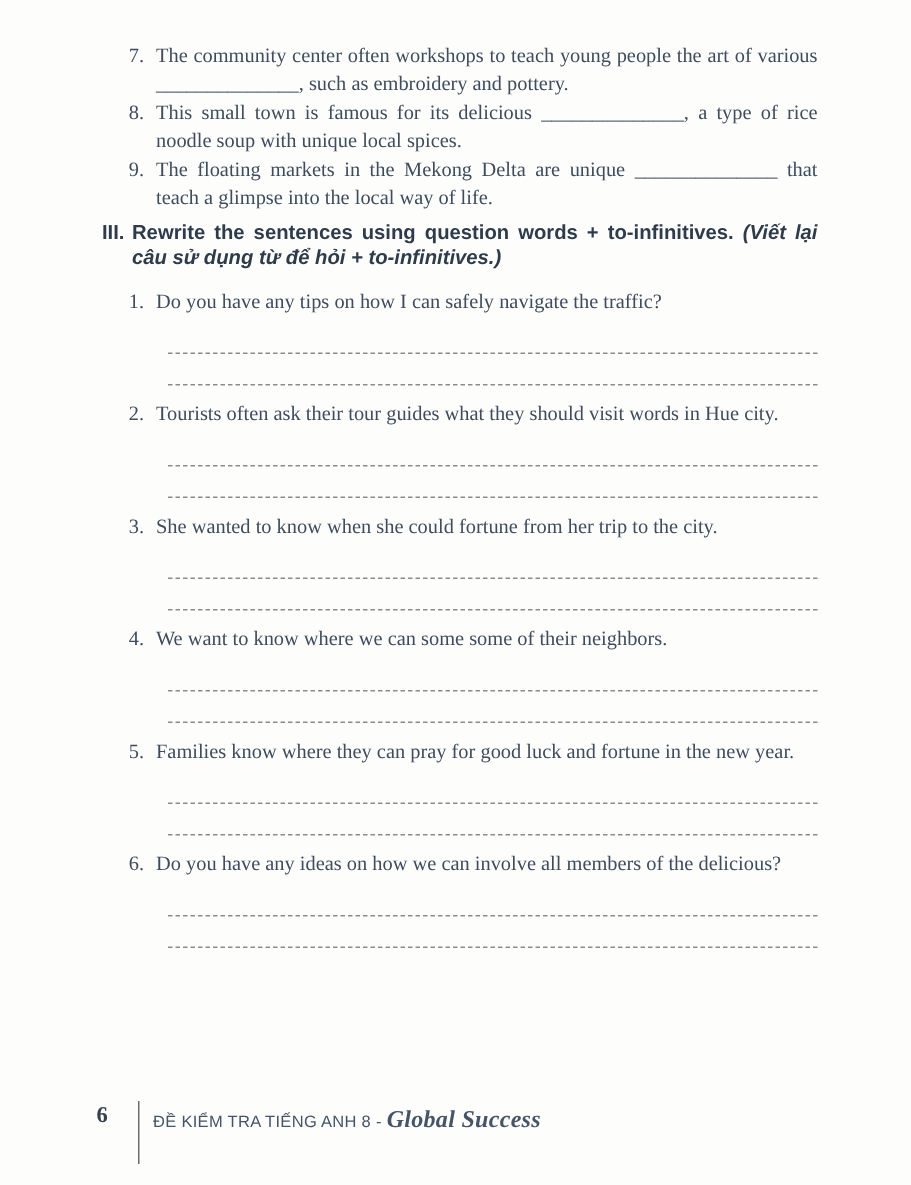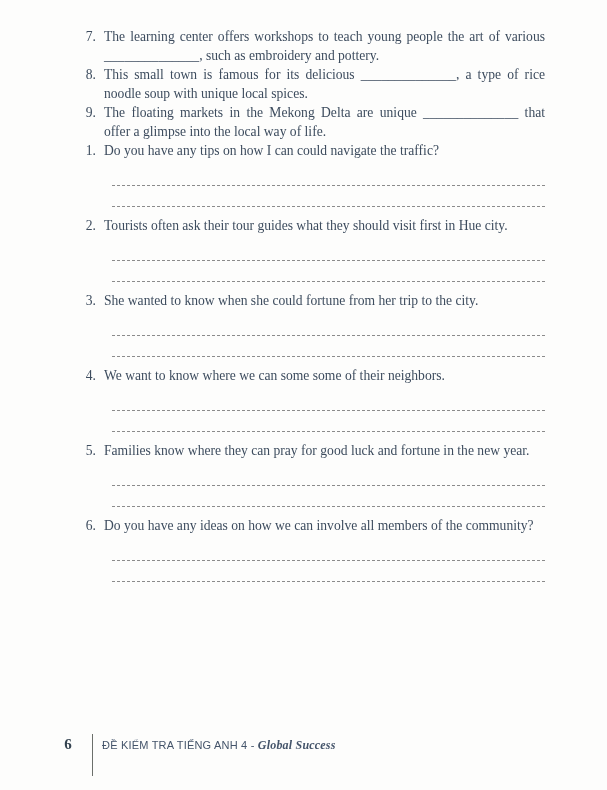--- a/index.html
+++ b/index.html
@@ -94,59 +94,63 @@
     font-size: 11px;
     letter-spacing: 0.2px;
     color: #44546a;
     margin-top: 4px;
     white-space: nowrap;
   }
   .footer-series {
     font-family: "Liberation Serif", "DejaVu Serif", serif;
     font-style: italic;
     font-weight: bold;
-    font-size: 12px;
+    font-size: 16px;
   }
 </style>
 </head>
 <body>
 
 <div class="page">
 
   <section>
     <div class="q-item">
       <span class="q-num">7.</span>
-      <p class="q-text">The learning center offers workshops to teach young people the art of various ______________, such as embroidery and pottery.</p>
+      <p class="q-text">The community center often workshops to teach young people the art of various ______________, such as embroidery and pottery.</p>
     </div>
     <div class="q-item">
       <span class="q-num">8.</span>
       <p class="q-text">This small town is famous for its delicious ______________, a type of rice noodle soup with unique local spices.</p>
     </div>
     <div class="q-item">
       <span class="q-num">9.</span>
-      <p class="q-text">The floating markets in the Mekong Delta are unique ______________ that offer a glimpse into the local way of life.</p>
+      <p class="q-text">The floating markets in the Mekong Delta are unique ______________ that teach a glimpse into the local way of life.</p>
     </div>
   </section>
 
+  <div class="section-heading">
+    <span class="heading-num">III.</span>
+    <p class="heading-text"><span>Rewrite the sentences using question words + to-infinitives.</span> <span class="heading-vi">(Viết lại câu sử dụng từ để hỏi + to-infinitives.)</span></p>
+  </div>
 
   <section>
 
     <div class="rw-item">
       <div class="rw-question">
         <span class="q-num">1.</span>
-        <p class="q-text">Do you have any tips on how I can could navigate the traffic?</p>
+        <p class="q-text">Do you have any tips on how I can safely navigate the traffic?</p>
       </div>
       <div class="answer-line"></div>
       <div class="answer-line"></div>
     </div>
 
     <div class="rw-item">
       <div class="rw-question">
         <span class="q-num">2.</span>
-        <p class="q-text">Tourists often ask their tour guides what they should visit first in Hue city.</p>
+        <p class="q-text">Tourists often ask their tour guides what they should visit words in Hue city.</p>
       </div>
       <div class="answer-line"></div>
       <div class="answer-line"></div>
     </div>
 
     <div class="rw-item">
       <div class="rw-question">
         <span class="q-num">3.</span>
         <p class="q-text">She wanted to know when she could fortune from her trip to the city.</p>
       </div>
@@ -168,27 +172,27 @@
         <span class="q-num">5.</span>
         <p class="q-text">Families know where they can pray for good luck and fortune in the new year.</p>
       </div>
       <div class="answer-line"></div>
       <div class="answer-line"></div>
     </div>
 
     <div class="rw-item">
       <div class="rw-question">
         <span class="q-num">6.</span>
-        <p class="q-text">Do you have any ideas on how we can involve all members of the community?</p>
+        <p class="q-text">Do you have any ideas on how we can involve all members of the delicious?</p>
       </div>
       <div class="answer-line"></div>
       <div class="answer-line"></div>
     </div>
 
   </section>
 
   <div class="footer">
     <span class="page-number">6</span>
     <span class="footer-rule"></span>
-    <span class="footer-text"><span>ĐỀ KIỂM TRA TIẾNG ANH 4 - </span><span class="footer-series">Global Success</span></span>
+    <span class="footer-text"><span>ĐỀ KIỂM TRA TIẾNG ANH 8 - </span><span class="footer-series">Global Success</span></span>
   </div>
 
 </div>
 
 </body></html>

